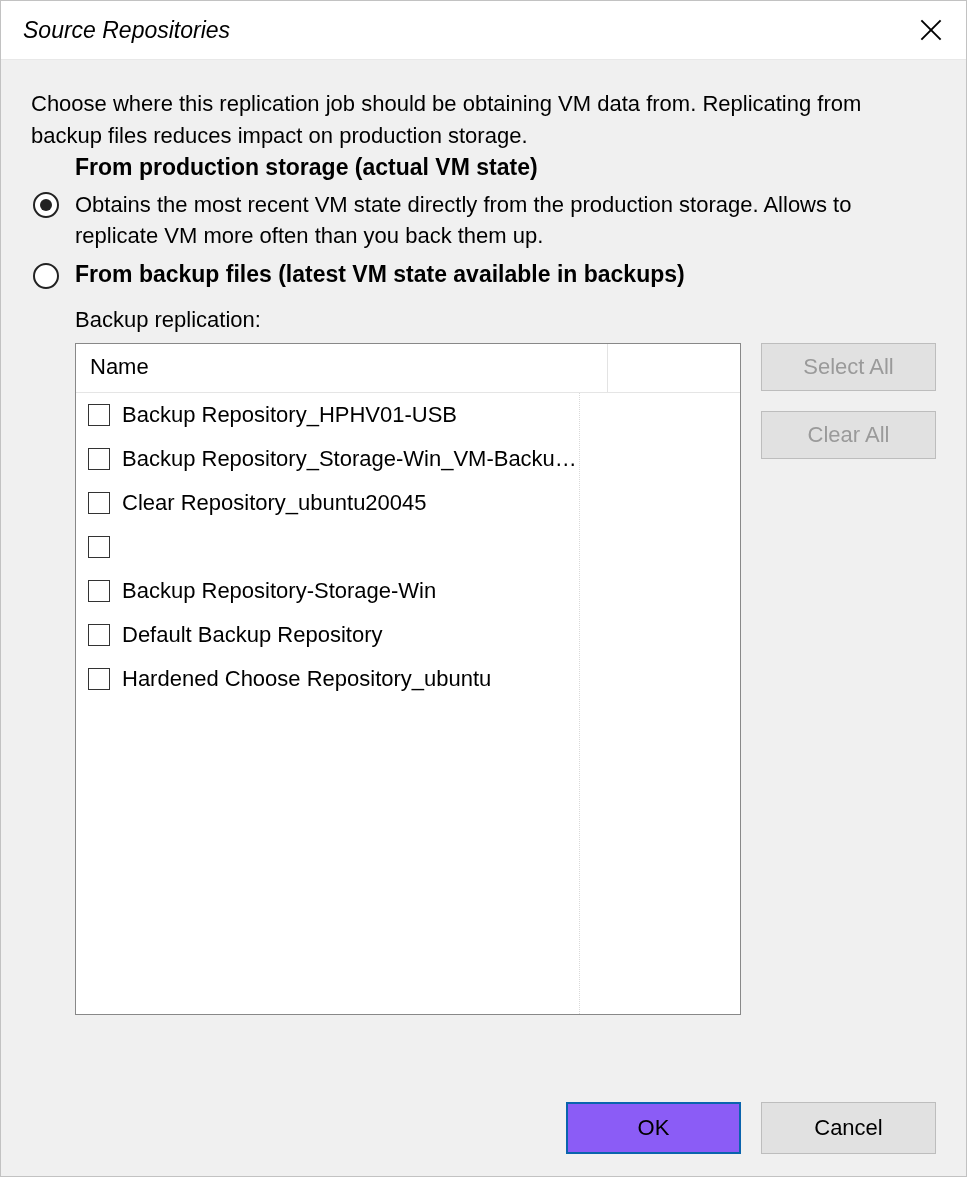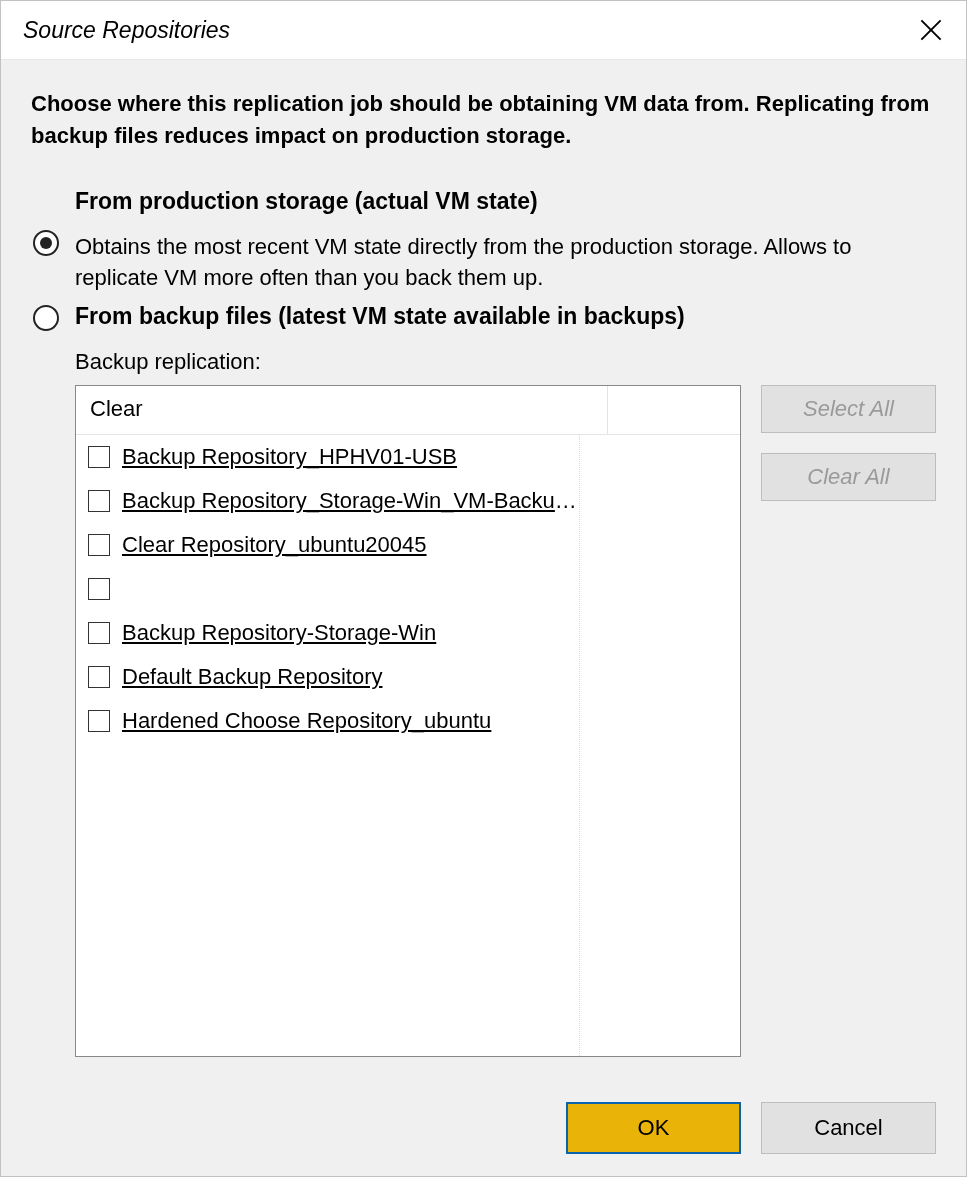--- a/index.html
+++ b/index.html
@@ -35,39 +35,39 @@
   .close-btn svg{width:22px;height:22px;}
   
   .client{
     flex:1;
     background:#f0f0f0;
     border-top:1px solid #e8e8e8;
     padding:28px 30px 22px 30px;
     display:flex;flex-direction:column;
     box-sizing:border-box;
   }
-  .intro{line-height:1.45;margin-bottom:36px;font-weight:bold;}
+  .intro{line-height:1.45;margin-bottom:2px;}
   .option{display:flex;align-items:center;margin-bottom:8px;}
   .radio{
     flex:0 0 auto;
     width:26px;height:26px;
     border:2px solid #222;border-radius:50%;
     margin:4px 16px 0 2px;
     position:relative;
     box-sizing:border-box;
     background:#fff;
   }
   .radio.checked::after{
     content:"";position:absolute;left:50%;top:50%;
     width:12px;height:12px;border-radius:50%;
     background:#222;transform:translate(-50%,-50%);
   }
   .option-body{flex:1;}
   .option-label{font-weight:700;font-size:23px;}
-  .option-desc{margin-top:16px;line-height:1.42;}
+  .option-desc{margin-top:8px;line-height:1.42;}
   .option2{}
   .repos-label{margin:10px 0 10px 44px;}
   .repos-row{display:flex;align-items:flex-start;margin-left:44px;flex:1;min-height:0;}
   .listbox{
     flex:1;
     border:1px solid #888;
     background:#fff;
     height:672px;
     display:flex;flex-direction:column;
     box-sizing:border-box;
@@ -89,21 +89,20 @@
     position:relative;
   }
   .list-body .col-sep{
     position:absolute;left:503px;top:0;bottom:0;width:0;
     border-right:1px dotted #d9d9d9;pointer-events:none;
   }
   .list-item{
     display:flex;align-items:center;height:44px;
     padding-left:12px;
     font-size:22px;
-    text-decoration:underline;
   }
   .checkbox{
     width:22px;height:22px;border:1.6px solid #333;
     margin-right:12px;flex:0 0 auto;background:#fff;
     box-sizing:border-box;
   }
   .list-item .item-label{
     flex:0 0 459px;
     white-space:nowrap;overflow:hidden;text-overflow:ellipsis;
     padding-right:6px;
@@ -115,36 +114,36 @@
     height:48px;
     border:1px solid #bdbdbd;
     background:#e1e1e1;
     color:#6d6d6d;
     font-size:22px;
     display:flex;align-items:center;justify-content:center;
     box-sizing:border-box;
     cursor:default;
     user-select:none;
   }
-  .btn.disabled{color:#9a9a9a;font-style:italic;}
+  .btn.disabled{color:#9a9a9a;}
   .btn + .btn{margin-top:20px;}
   .footer{
     display:flex;justify-content:flex-end;gap:20px;
     margin-top:24px;
   }
   .footer .btn-main{
     width:175px;height:52px;
     font-size:22px;
     display:flex;align-items:center;justify-content:center;
     box-sizing:border-box;
     cursor:pointer;
   }
   .btn-ok{
     border:2.4px solid #0a64ad;
-    background:#eab308;color:#000;
+    background:#8b5cf6;color:#000;
   }
   .btn-cancel{
     border:1px solid #bdbdbd;
     background:#e1e1e1;color:#000000;
   }
 </style>
 </head>
 <body>
 
 <div class="window">
@@ -176,21 +175,21 @@
       <div class="option-body">
         <div class="option-label">From backup files (latest VM state available in backups)</div>
       </div>
     </div>
 
     <div class="repos-label">Backup replication:</div>
 
     <div class="repos-row">
       <div class="listbox">
         <div class="list-header">
-          <div class="col-name">Clear</div>
+          <div class="col-name">Name</div>
           <div class="col-spacer"></div>
         </div>
         <div class="list-body" id="list-body">
           <div class="col-sep"></div>
         <div class="list-item">
               <div class="checkbox"></div>
               <div class="item-label">Backup Repository_HPHV01-USB</div>
             </div>
             <div class="list-item">
               <div class="checkbox"></div>

